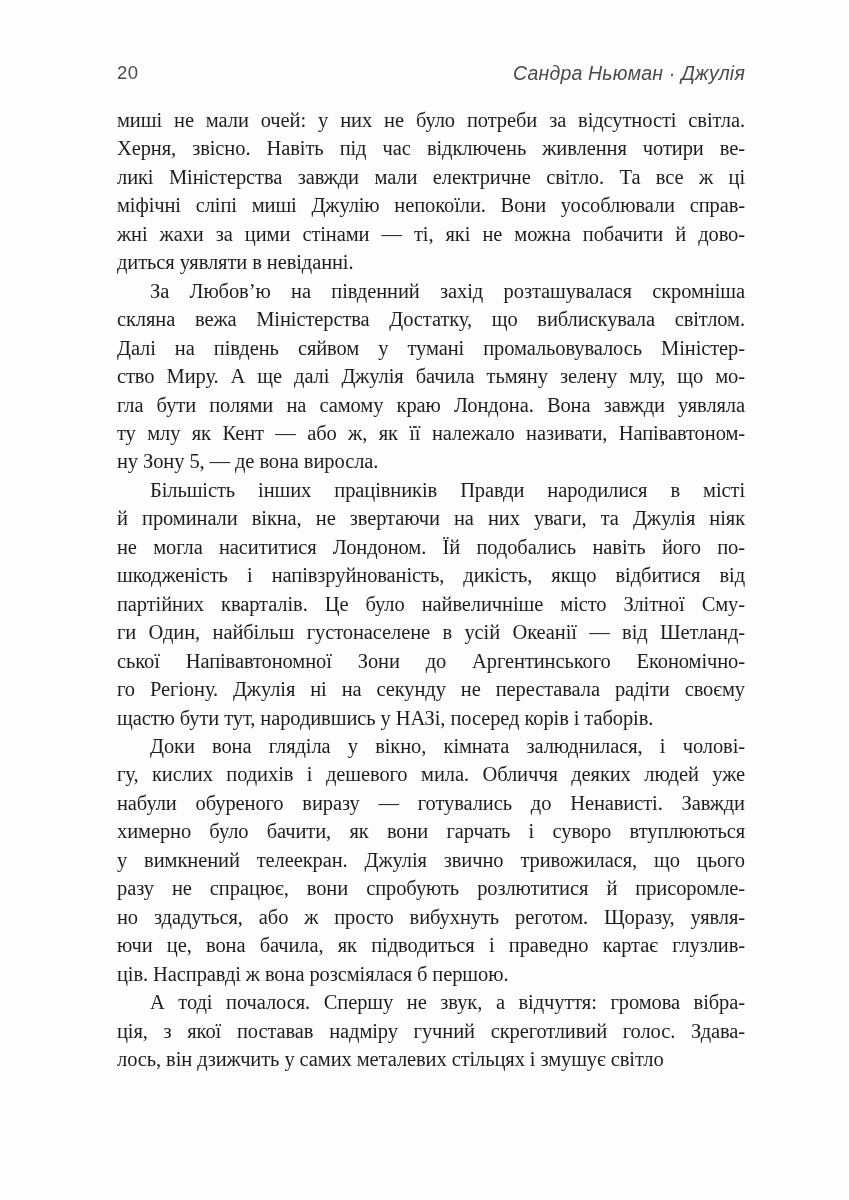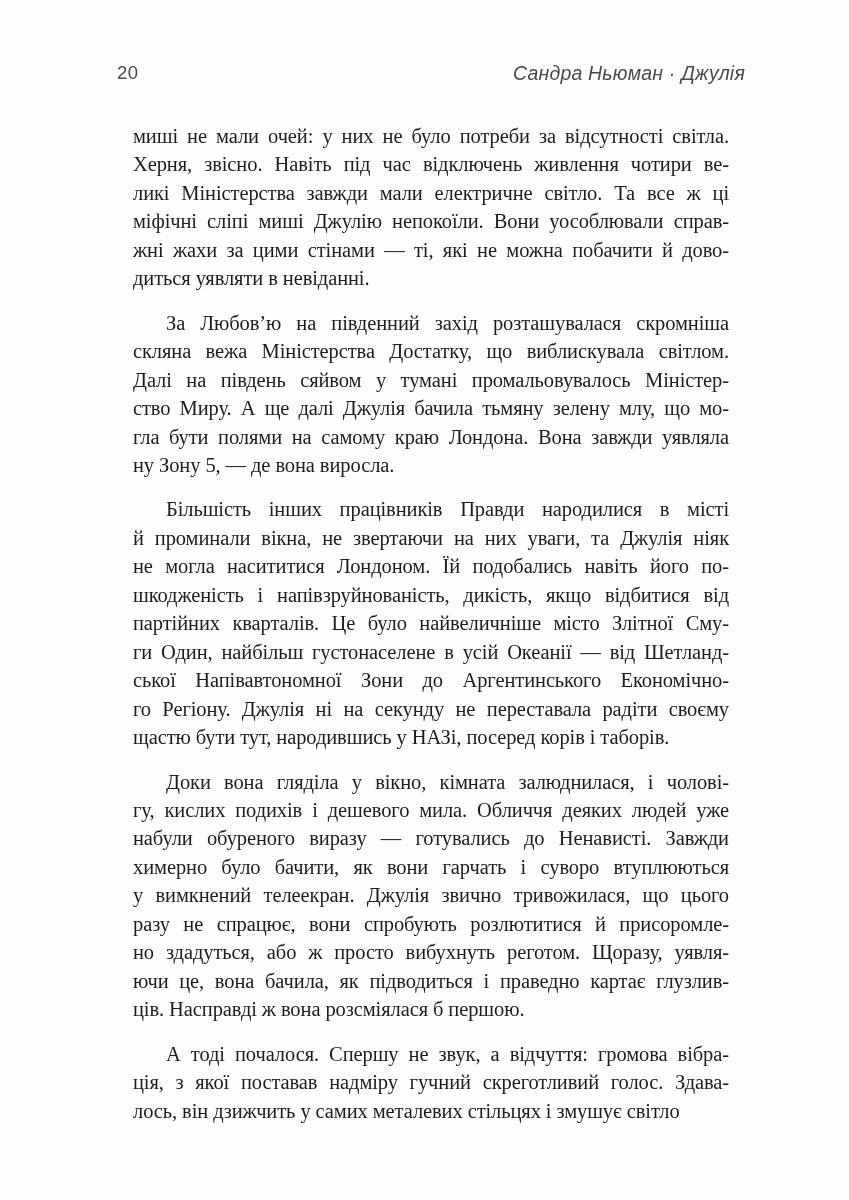--- a/index.html
+++ b/index.html
@@ -48,21 +48,21 @@
     position: absolute;
     top: 106px;
     left: 117px;
     width: 628px;
     color: #1e1d1b;
     font-size: 20.5px;
     line-height: 28.45px;
     letter-spacing: -0.1px;
   }
   .paragraph {
-    margin: 16px;
+    margin: 0;
     padding: 0;
     font-family: Liberation Serif, serif;
   }
   .line {
     text-align: justify;
     text-align-last: justify;
   }
   .line.last {
     text-align-last: left;
   }
@@ -88,20 +88,21 @@
         <div class="line">міфічні сліпі миші Джулію непокоїли. Вони уособлювали справ-</div>
         <div class="line">жні жахи за цими стінами — ті, які не можна побачити й дово-</div>
         <div class="line last">диться уявляти в невіданні.</div>
       </div>
       <div class="paragraph">
         <div class="line indent">За Любов’ю на південний захід розташувалася скромніша</div>
         <div class="line">скляна вежа Міністерства Достатку, що виблискувала світлом.</div>
         <div class="line">Далі на південь сяйвом у тумані промальовувалось Міністер-</div>
         <div class="line">ство Миру. А ще далі Джулія бачила тьмяну зелену млу, що мо-</div>
         <div class="line">гла бути полями на самому краю Лондона. Вона завжди уявляла</div>
+        <div class="line">ту млу як Кент — або ж, як її належало називати, Напівавтоном-</div>
         <div class="line last">ну Зону 5, — де вона виросла.</div>
       </div>
       <div class="paragraph">
         <div class="line indent">Більшість інших працівників Правди народилися в місті</div>
         <div class="line">й проминали вікна, не звертаючи на них уваги, та Джулія ніяк</div>
         <div class="line">не могла насититися Лондоном. Їй подобались навіть його по-</div>
         <div class="line">шкодженість і напівзруйнованість, дикість, якщо відбитися від</div>
         <div class="line">партійних кварталів. Це було найвеличніше місто Злітної Сму-</div>
         <div class="line">ги Один, найбільш густонаселене в усій Океанії — від Шетланд-</div>
         <div class="line">ської Напівавтономної Зони до Аргентинського Економічно-</div>

